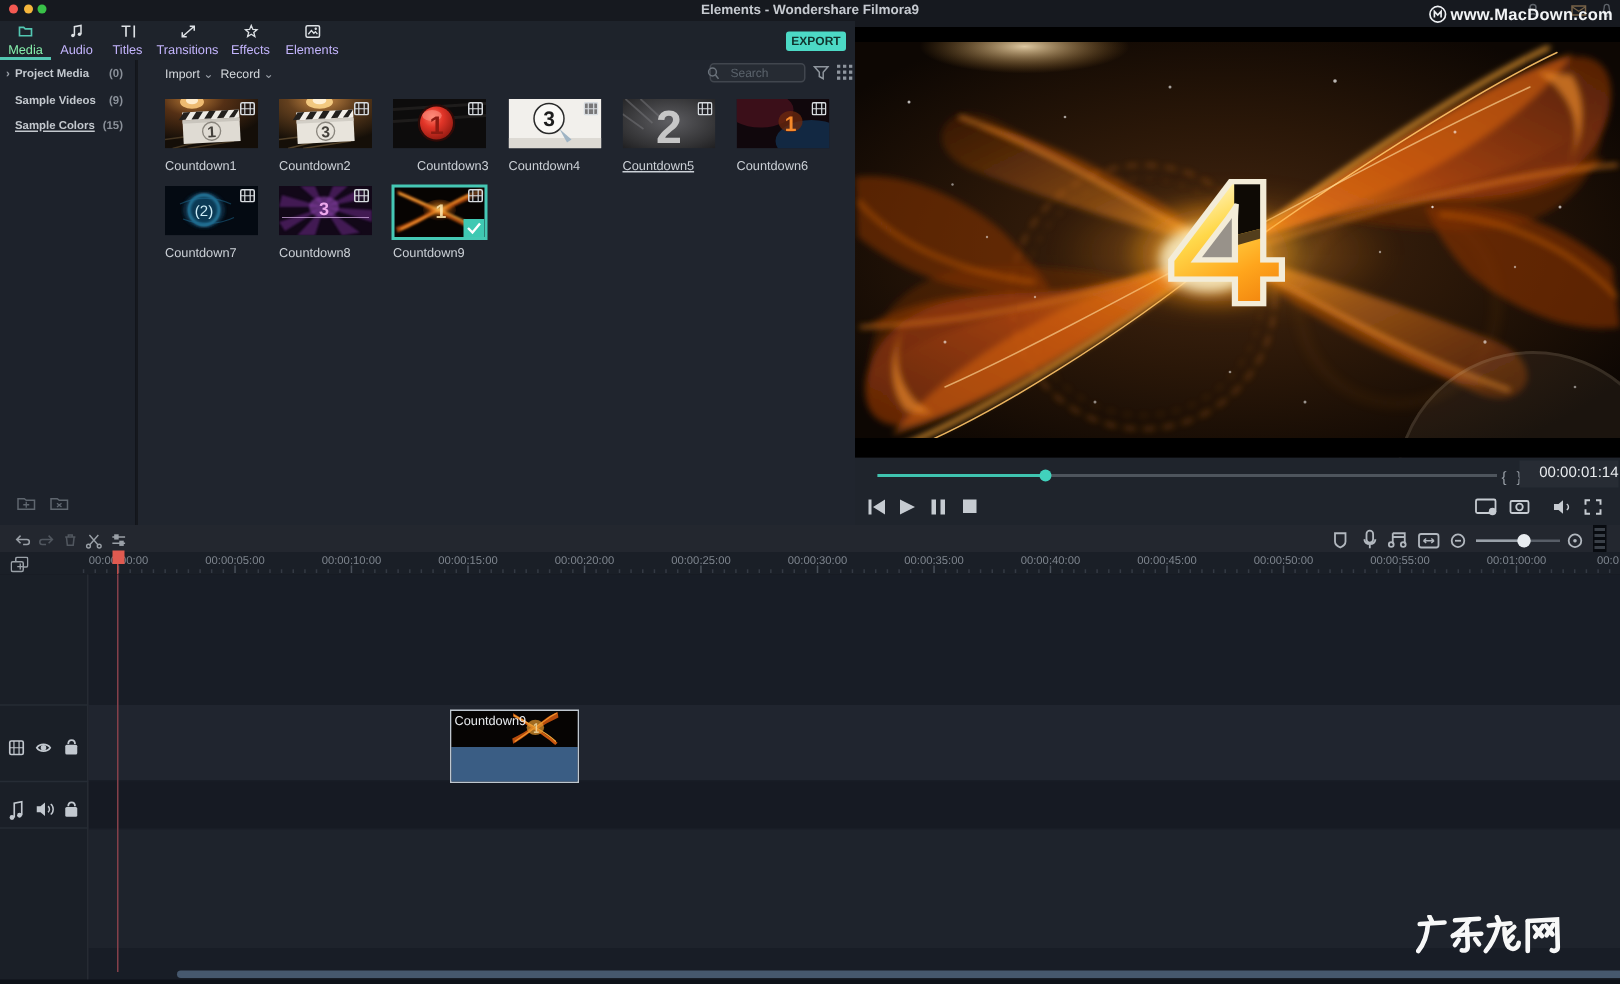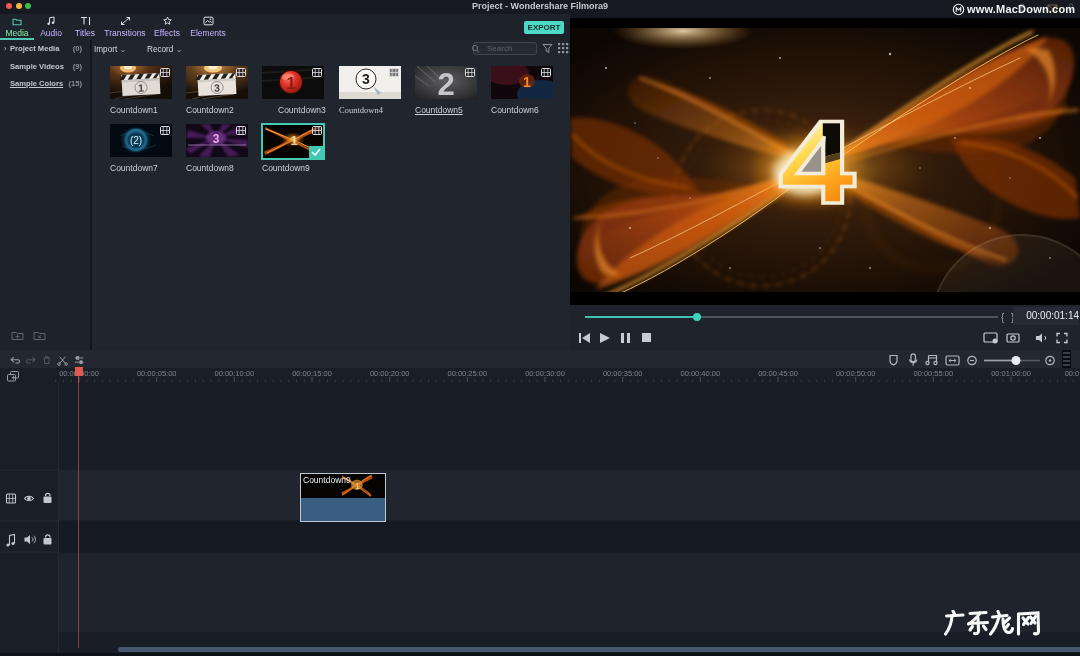--- a/index.html
+++ b/index.html
@@ -53,21 +53,21 @@
   #headercol { position:absolute; left:0; top:0; width:59px; height:273px; background:#1a1f27; border-right:1px solid #262b33; }
   #clip { position:absolute; left:300px; top:90px; width:86px; height:49px; border:1px solid #bfc7cf; }
 </style>
 </head>
 <body>
 <div id="app">
   <div class="abs" id="titlebar">
     <div class="light" style="left:6px; background:#f45952;"></div>
     <div class="light" style="left:15.5px; background:#f5b63c;"></div>
     <div class="light" style="left:25px; background:#39c148;"></div>
-    <div id="title-text">Project - Wondershare Filmora9</div>
+    <div id="title-text">Elements - Wondershare Filmora9</div>
   </div>
 
   <div class="abs" id="topright"></div>
   <div class="abs" id="tabbar">
     <div class="tab" id="tab-media" style="left:0px; width:34px;">
       <div class="ico"><svg width="10" height="9" viewBox="0 0 10 9">
             <path d="M1 2.2 L1 7.8 L9 7.8 L9 3.2 L4.8 3.2 L3.8 2.2 Z M1 2.2 L3.8 2.2" fill="none" stroke="#53c7b2" stroke-width="1.1"></path>
           </svg></div>
       <div class="lbl">Media</div>
     </div>
@@ -134,21 +134,21 @@
         <path d="M4.5 6.5 L8.5 6.5 M6.5 4.5 L6.5 8.5" stroke="#5f666f" stroke-width=".9"></path>
       </svg>
     <svg style="position:absolute; left:33px; top:290px;" width="13" height="11" viewBox="0 0 13 11">
         <path d="M1 2.5 L1 9.5 L12 9.5 L12 3.5 L6.5 3.5 L5.2 2.5 Z" fill="none" stroke="#5f666f" stroke-width="1"></path>
         <path d="M5 5.5 L8 8 M8 5.5 L5 8" stroke="#5f666f" stroke-width=".9"></path>
       </svg>
   </div>
 
   <div class="abs" id="media">
     <div id="media-head">
-      <span style="position:absolute; left:2px; top:4px;">Import <span style="color:#9aa0a8;">⌄</span></span>
+      <span style="position:absolute; left:18px; top:4px;">Import <span style="color:#9aa0a8;">⌄</span></span>
       <span style="position:absolute; left:55px; top:4px;">Record <span style="color:#9aa0a8;">⌄</span></span>
       <div id="search-box">Search</div>
       <svg style="position:absolute; left:379px; top:4px;" width="9" height="10" viewBox="0 0 9 10">
           <circle cx="4" cy="4" r="2.6" fill="none" stroke="#6a727b" stroke-width="1"></circle>
           <path d="M6 6 L8 8.6" stroke="#6a727b" stroke-width="1"></path>
         </svg>
       <svg style="position:absolute; left:450px; top:3px;" width="11" height="11" viewBox="0 0 11 11">
           <path d="M1 1.5 L10 1.5 L6.8 5.2 L6.8 9.5 L4.2 8 L4.2 5.2 Z" fill="none" stroke="#8f969e" stroke-width="1"></path>
         </svg>
       <svg style="position:absolute; left:466px; top:3px;" width="11" height="11" viewBox="0 0 11 11">
@@ -260,21 +260,21 @@
         <rect width="62" height="33" fill="#10070c"></rect>
         <ellipse cx="16" cy="7" rx="22" ry="12" fill="#43101c" opacity=".85"></ellipse>
         <ellipse cx="50" cy="28" rx="24" ry="14" fill="#132c48" opacity=".9"></ellipse>
         <ellipse cx="36" cy="15" rx="8" ry="7" fill="#6e2a0e" opacity=".75"></ellipse>
         <text x="36" y="21" font-size="14" font-weight="bold" fill="#ff8f2c" text-anchor="middle" font-family="Liberation Sans" opacity=".95">1</text>
       </svg>
     </div>
     <div class="tlabel" style="left:18px; top:65px;">Countdown1</div>
     <div class="tlabel" style="left:94px; top:65px;">Countdown2</div>
     <div class="tlabel" style="left:170px; top:65px;margin-left:16px;">Countdown3</div>
-    <div class="tlabel" style="left:247px; top:65px;font-family:Liberation Serif, serif;">Countdown4</div>
+    <div class="tlabel" style="left:247px; top:65px;">Countdown4</div>
     <div class="tlabel" style="left:323px; top:65px;text-decoration:underline;">Countdown5</div>
     <div class="tlabel" style="left:399px; top:65px;">Countdown6</div>
 
     <div class="thumb" style="left:18px; top:84px;">
       <svg width="62" height="33" viewBox="0 0 62 33">
         <defs>
             <filter id="g7b">
               <feGaussianBlur stdDeviation="1"></feGaussianBlur>
             </filter>
           </defs>

